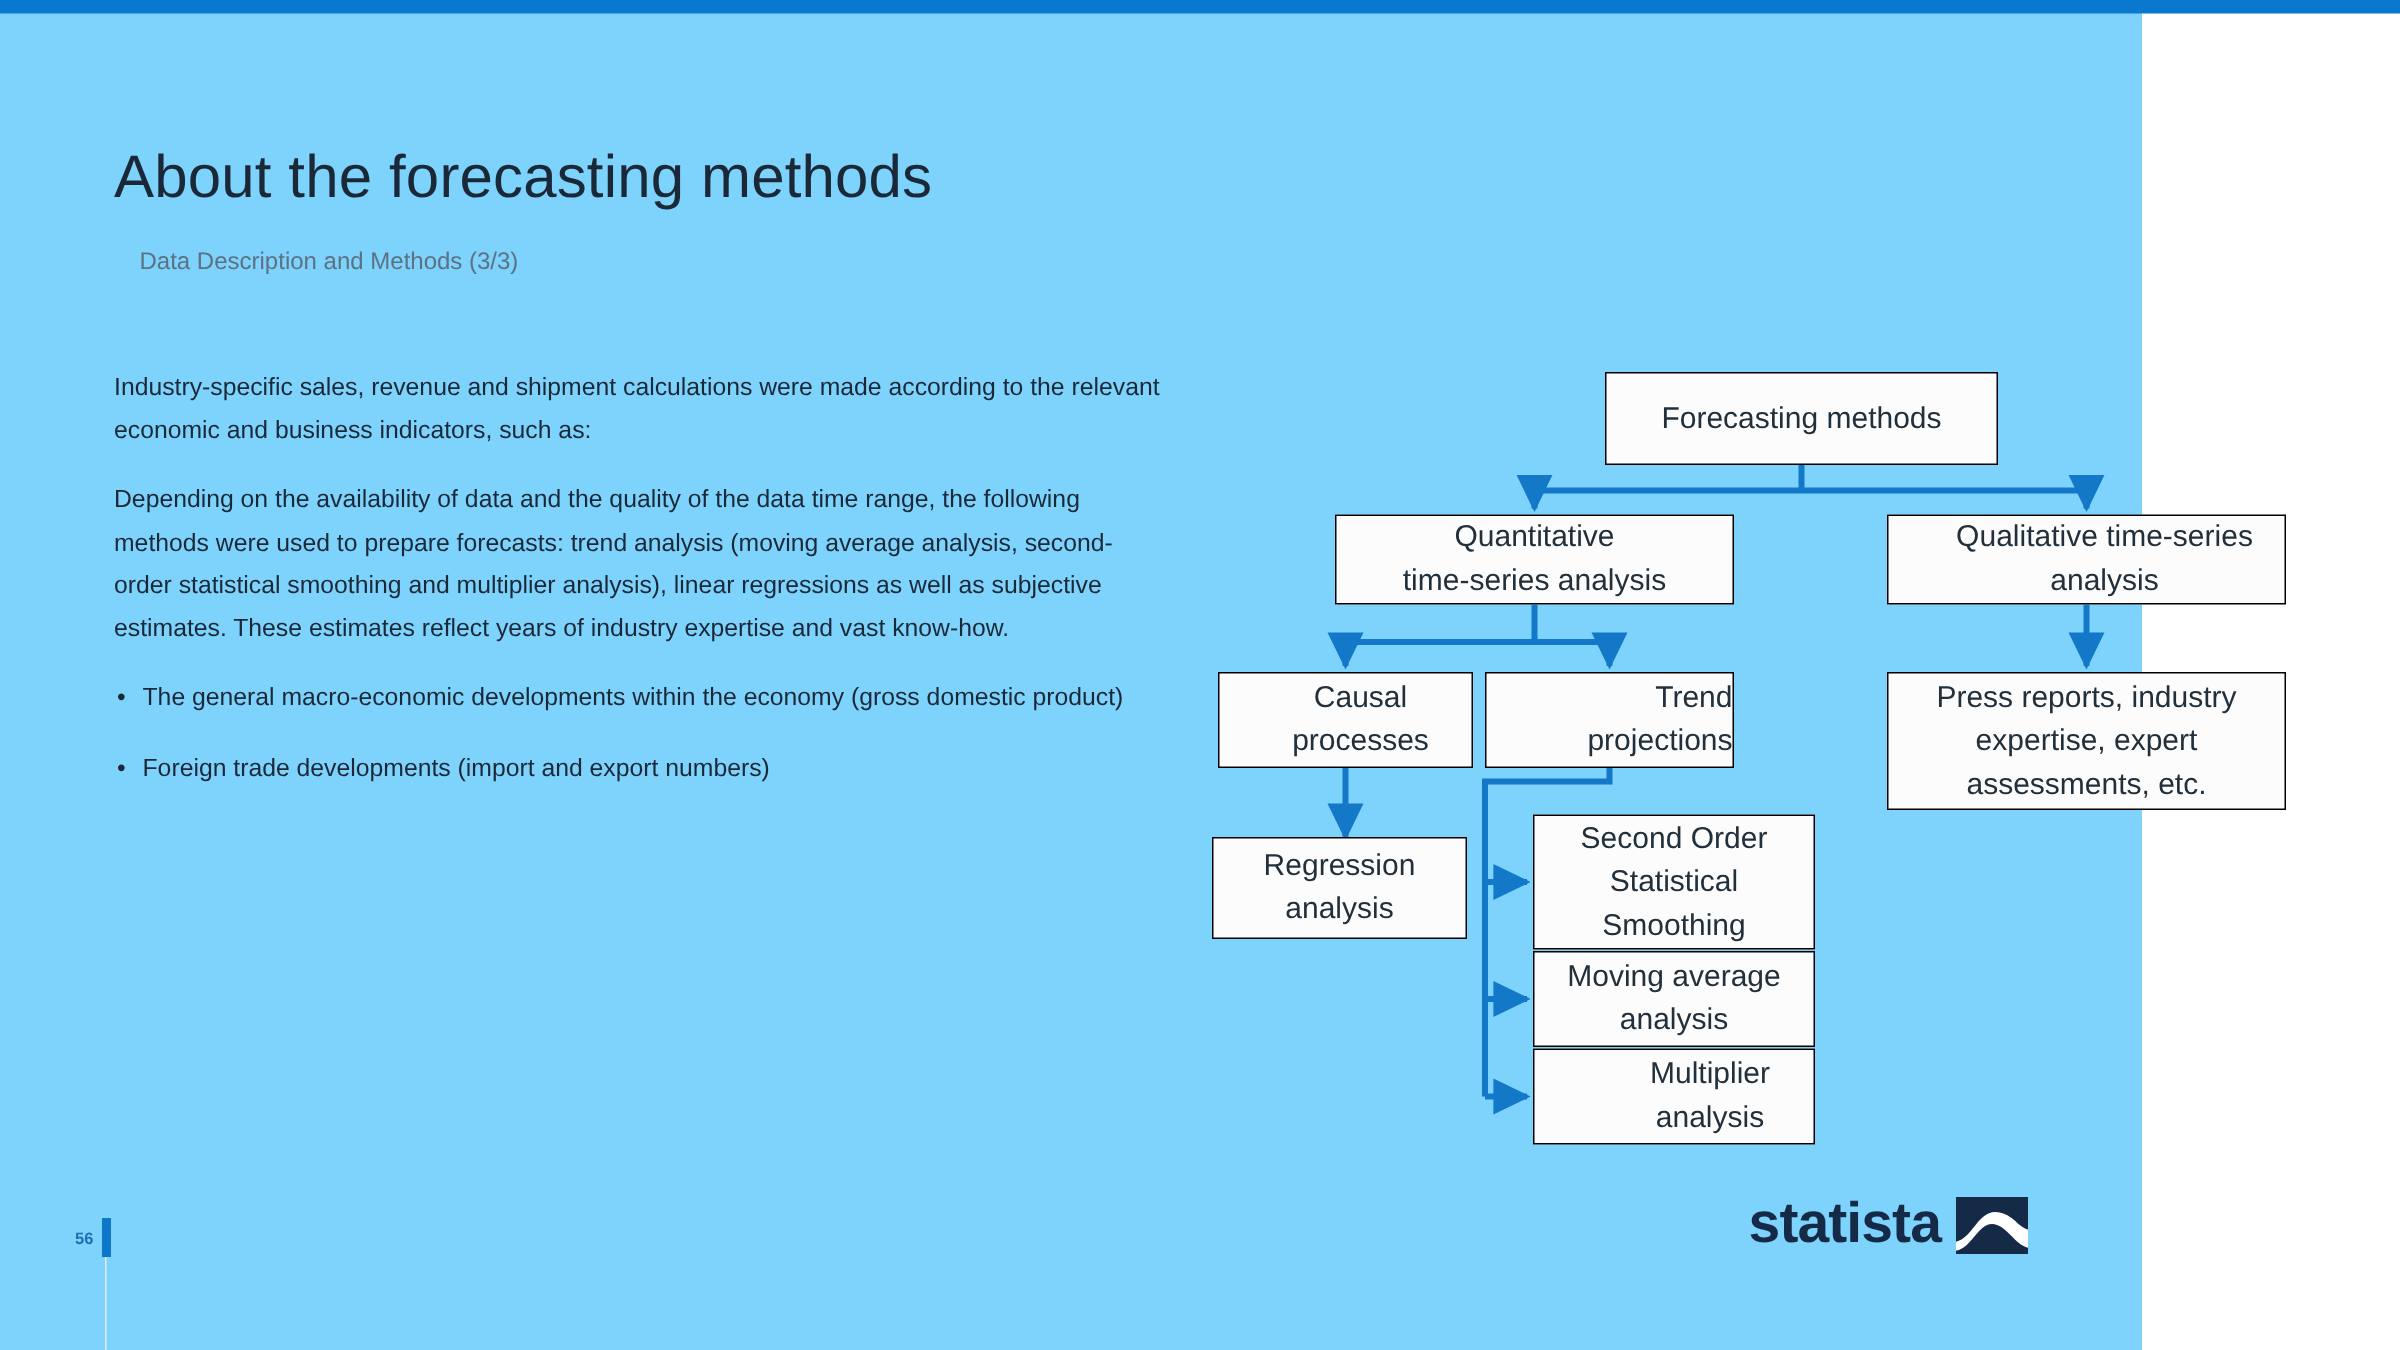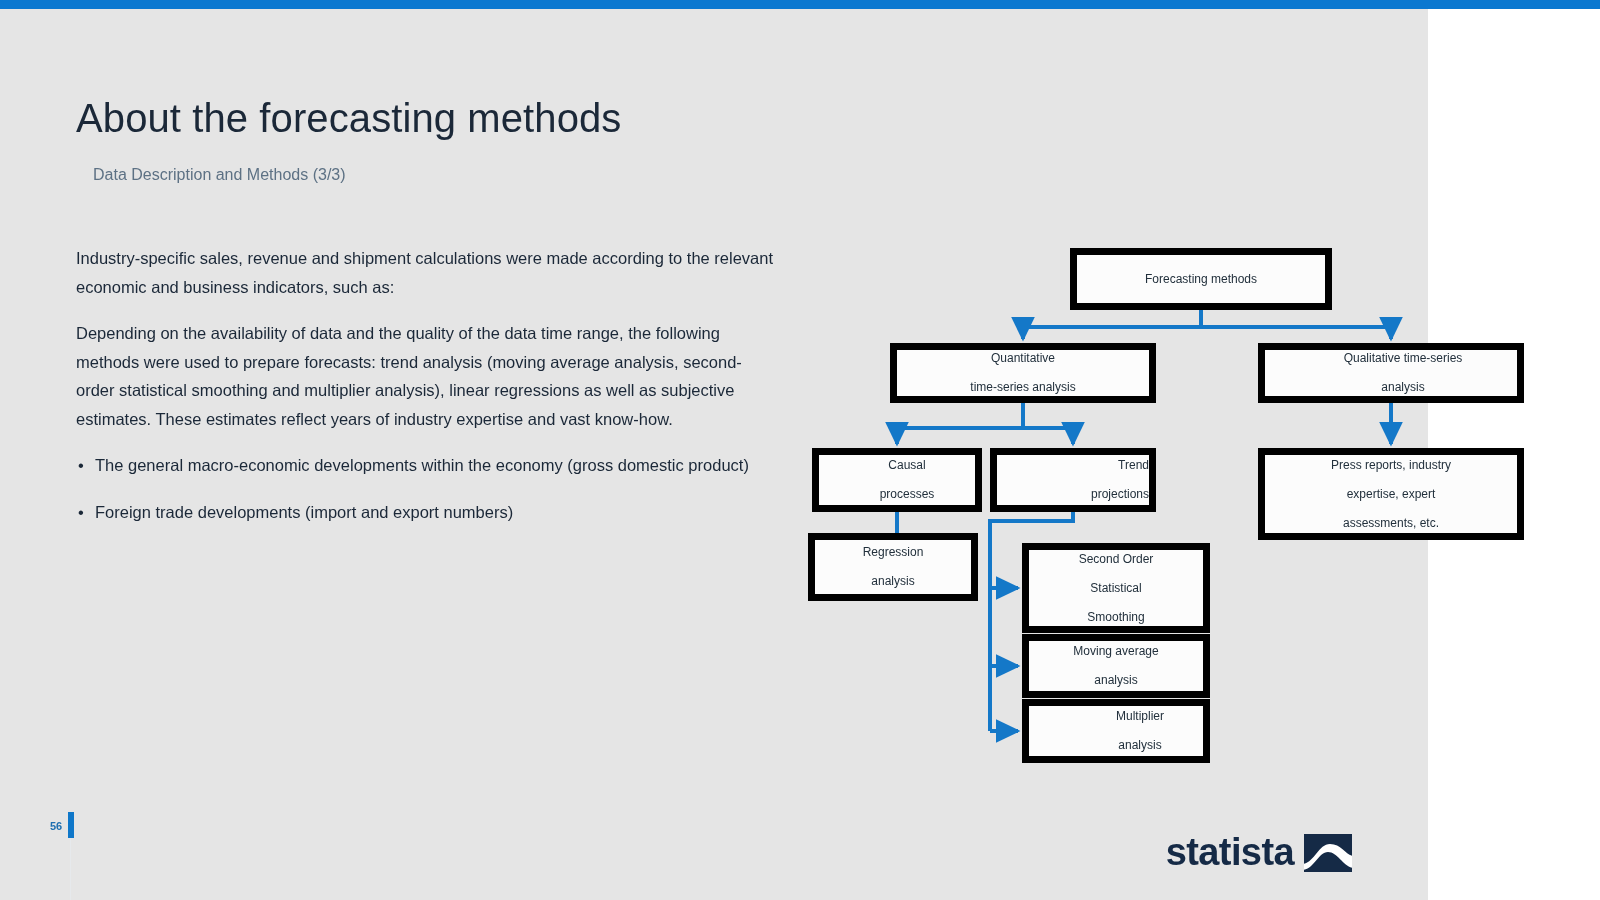--- a/index.html
+++ b/index.html
@@ -5,21 +5,21 @@
   * { box-sizing: border-box; margin: 0; padding: 0; }
   html, body {
     width: 1600px; height: 900px;
     background: #ffffff;
     font-family: "Liberation Sans", sans-serif;
     overflow: hidden;
   }
   #slide {
     position: relative;
     width: 1428px; height: 900px;
-    background: #e5e5e5;
+    background: #7dd3fc;
   }
 
   
   #top-bar {
     position: absolute; left: 0; top: 0;
     width: 1600px; height: 9px;
     background: #0b78d0;
   }
 
   
@@ -61,27 +61,27 @@
   #diagram {
     position: absolute; left: 0; top: 0;
     width: 1600px; height: 900px;
     pointer-events: none;
   }
   #diagram-svg { position: absolute; left: 0; top: 0; }
 
   .node {
     position: absolute;
     background: #fcfcfc;
-    border: 7px solid #000000;
+    border: 1px solid #000000;
     display: flex;
     align-items: center;
     justify-content: center;
     text-align: center;
     color: #22303c;
-    font-size: 12px;
+    font-size: 20px;
     line-height: 29px;
     pointer-events: auto;
   }
   .node span { display: block; width: 100%; }
 
   
   #page-num {
     position: absolute; left: 50px; top: 820px;
     font-size: 11px; font-weight: 700;
     color: #1f6fb0;
@@ -91,21 +91,21 @@
     width: 6px; height: 26px;
     background: #0f77c9;
   }
   #page-rule {
     position: absolute; left: 70px; top: 838px;
     width: 1px; height: 62px;
     background: #e6e9ec;
   }
   #logo {
     position: absolute; right: 76px; top: 795px;
-    display: flex; align-items: center; gap: 10px; margin-top: 36px;
+    display: flex; align-items: center; gap: 10px;
   }
   #logo-word {
     font-size: 38px; font-weight: 700;
     color: #152a46; letter-spacing: -0.6px;
   }
   #logo-mark { display: block; }
 </style>
 </head>
 <body>
 
@@ -165,21 +165,21 @@
         </div>
         <div class="node" style="left: 812px; top: 448px; width: 170px; height: 64px; padding-left: 20px;">
           <span>Causal<br>processes</span>
         </div>
         <div class="node" style="left: 990px; top: 448px; width: 166px; height: 64px; text-align: right;">
           <span>Trend<br>projections</span>
         </div>
         <div class="node" style="left: 1258px; top: 448px; width: 266px; height: 92px;">
           <span>Press reports, industry<br>expertise, expert<br>assessments, etc.</span>
         </div>
-        <div class="node" style="left: 808px; top: 533px; width: 170px; height: 68px;">
+        <div class="node" style="left: 808px; top: 558px; width: 170px; height: 68px;">
           <span>Regression<br>analysis</span>
         </div>
         <div class="node" style="left: 1022px; top: 543px; width: 188px; height: 90px;">
           <span>Second Order<br>Statistical<br>Smoothing</span>
         </div>
         <div class="node" style="left: 1022px; top: 634px; width: 188px; height: 64px; text-align: center;">
           <span>Moving average<br>analysis</span>
         </div>
         <div class="node" style="left: 1022px; top: 699px; width: 188px; height: 64px; padding-left: 48px;">
           <span>Multiplier<br>analysis</span>

